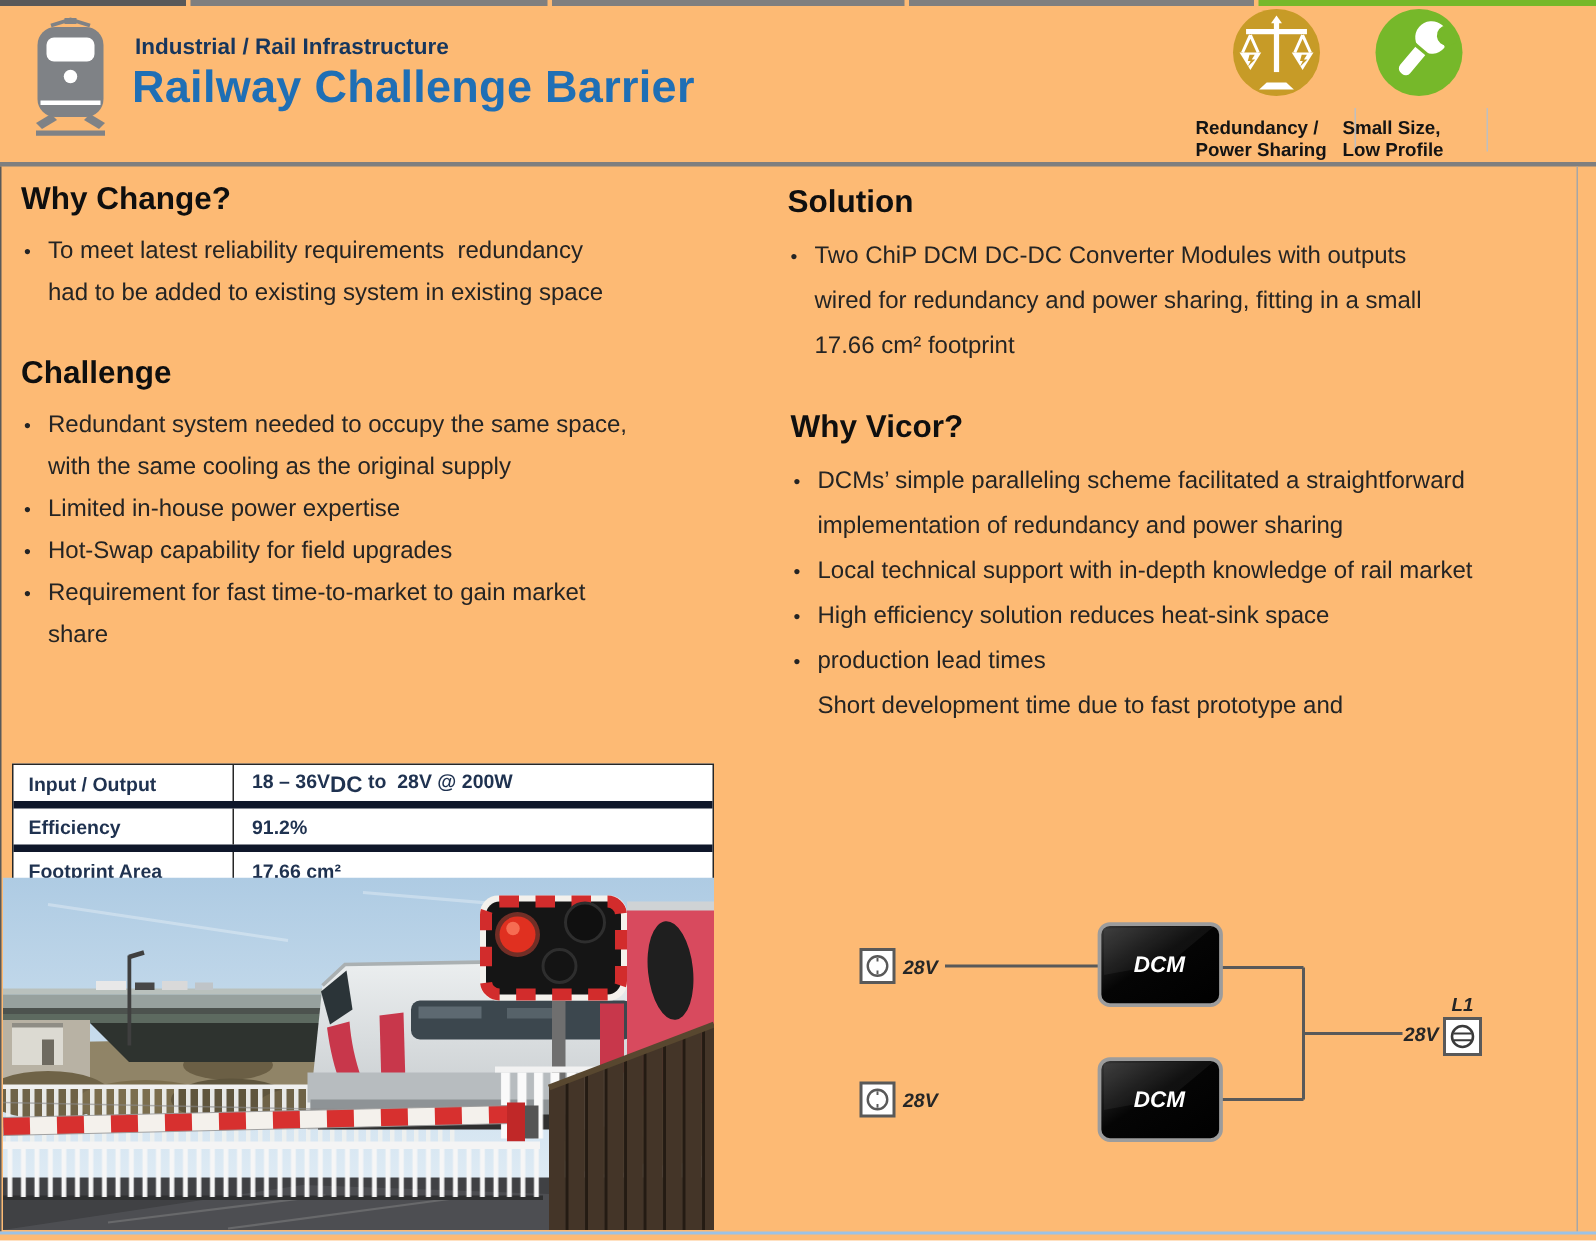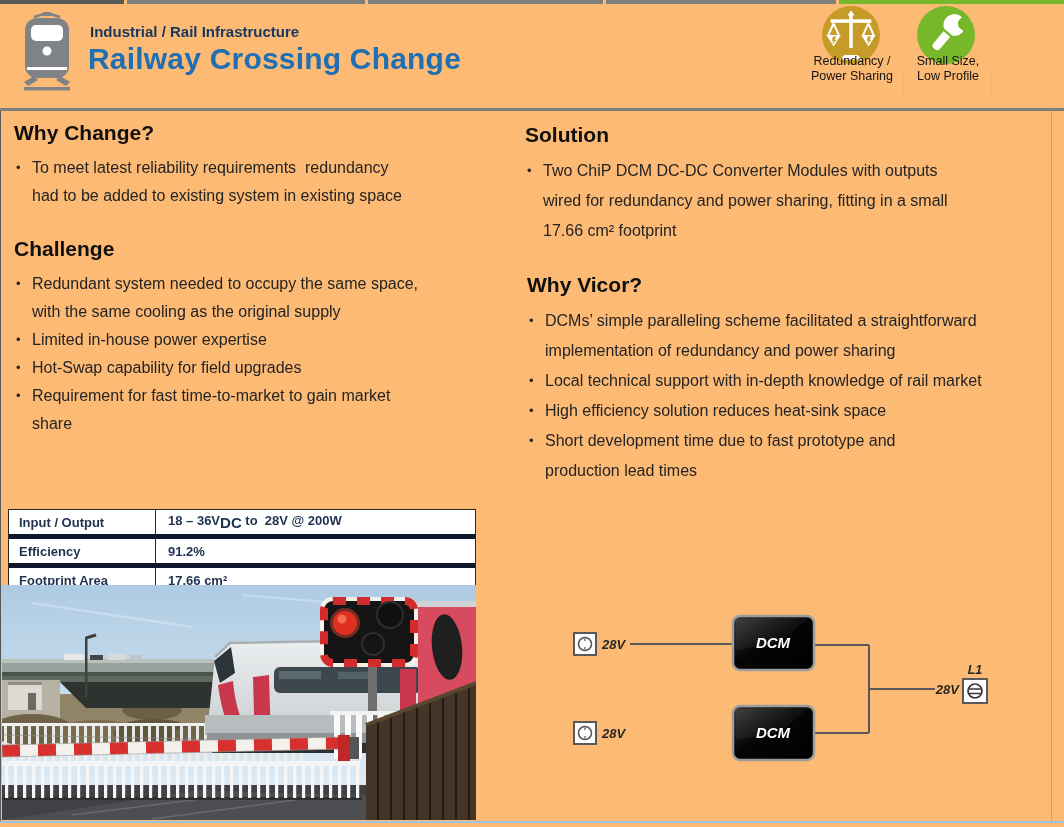--- a/index.html
+++ b/index.html
@@ -5,22 +5,22 @@
   html,body{margin:0;padding:0;background:#fff;}
   .page{position:relative;width:1064px;height:827px;background:#fdba74;overflow:hidden;
         font-family:"Liberation Sans",sans-serif;}
   .abs{position:absolute;}
   
   .seg{position:absolute;top:0;height:4px;}
   
   .category{position:absolute;left:90px;top:23px;font-size:15px;font-weight:bold;color:#17365d;}
   .title{position:absolute;left:88px;top:42px;font-size:30px;font-weight:bold;color:#1f6fb5;letter-spacing:.2px;}
   .badge-circle{position:absolute;width:58px;height:58px;border-radius:50%;top:6px;}
-  .badge-label{position:absolute;top:54px;font-size:12.5px;font-weight:normal;line-height:15px;
-               text-align:center;color:#141414;}
+  .badge-label{position:absolute;top:78px;font-size:12.5px;font-weight:bold;line-height:15px;
+               text-align:left;color:#141414;}
   .vdiv{position:absolute;top:72px;width:1px;height:29px;background:#bfbfbf;}
   .hdr-rule{position:absolute;left:0;top:108px;width:1064px;height:3px;background:#7f7f7f;}
   .frame-l{position:absolute;left:0;top:111px;width:1px;height:710px;background:#595959;}
   .frame-r{position:absolute;left:1051px;top:111px;width:1px;height:710px;background:#a6a6a6;}
   .frame-b{position:absolute;left:0;top:821px;width:1064px;height:2px;background:#9cc2e5;}
   
   .sec{position:absolute;}
   .h2{font-size:21px;font-weight:bold;color:#0f0f0f;margin:0 0 9px 0;}
   .bullet{display:flex;font-size:16px;color:#242424;}
   .dot{width:16px;flex:0 0 16px;padding-left:2px;font-size:13px;}
@@ -57,21 +57,21 @@
       <rect x="7" y="8" width="44" height="60" rx="12" fill="#7f8286"></rect>
       <rect x="13" y="15" width="32" height="16" rx="5" fill="#ffffff"></rect>
       <circle cx="29" cy="41" r="4.5" fill="#ffffff"></circle>
       <rect x="9" y="57" width="40" height="3" fill="#ffffff"></rect>
       <polygon points="6,72 16,66 20,70 10,76" fill="#7f8286"></polygon>
       <polygon points="52,72 42,66 38,70 48,76" fill="#7f8286"></polygon>
       <rect x="6" y="77" width="46" height="3.5" fill="#7f8286"></rect>
     </svg>
   </div>
   <div class="category">Industrial / Rail Infrastructure</div>
-  <div class="title">Railway Crossing Change</div>
+  <div class="title">Railway Challenge Barrier</div>
 
   <div class="badge-circle" style="left:822px;background:#c79b27;">
     <svg width="58" height="58" viewBox="0 0 40 40">
       <polygon points="20,3 22.5,6.5 17.5,6.5" fill="#fff"></polygon>
       <rect x="18.8" y="6" width="2.4" height="23" fill="#fff"></rect>
       <rect x="6" y="9.2" width="28" height="2.4" fill="#fff"></rect>
       <path d="M8 12 L4.4 20 M8 12 L11.6 20 M32 12 L28.4 20 M32 12 L35.6 20" stroke="#fff" stroke-width="1.4"></path>
       <polygon points="3,20 13,20 8,28" fill="#fff"></polygon>
       <polygon points="27,20 37,20 32,28" fill="#fff"></polygon>
       <polygon points="7.6,21 10,21 8.6,23.2 10.2,23.2 6.8,26.6 8.1,23.9 6.8,23.9" fill="#c79b27"></polygon>
@@ -177,22 +177,22 @@
     </div>
     <div class="bullet">
       <span class="dot">•</span>
       <span class="btext">
           <div>High efficiency solution reduces heat-sink space</div>
         </span>
     </div>
     <div class="bullet">
       <span class="dot">•</span>
       <span class="btext">
+        <div>production lead times</div>
         <div>Short development time due to fast prototype and</div>
-        <div>production lead times</div>
       </span>
     </div>
   </div>
 
   <div class="spec">
     <div class="spec-row">
       <div class="spec-label">Input / Output</div>
       <div class="spec-val"><span>18 – 36V</span><span class="sub">DC</span><span> to  28V @ 200W</span></div>
     </div>
     <div class="spec-row">

